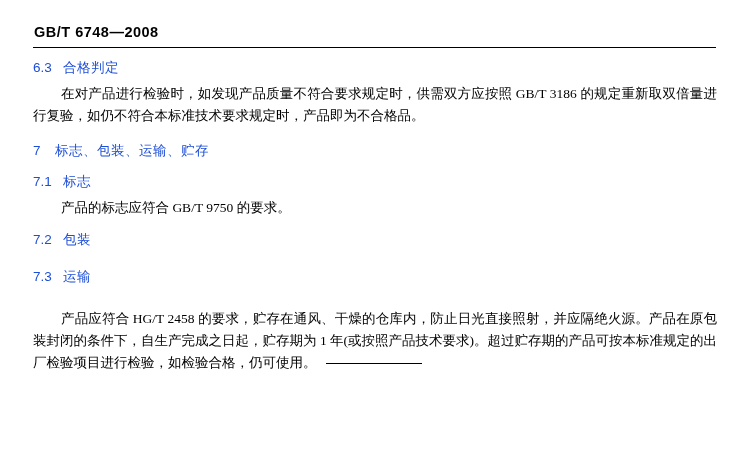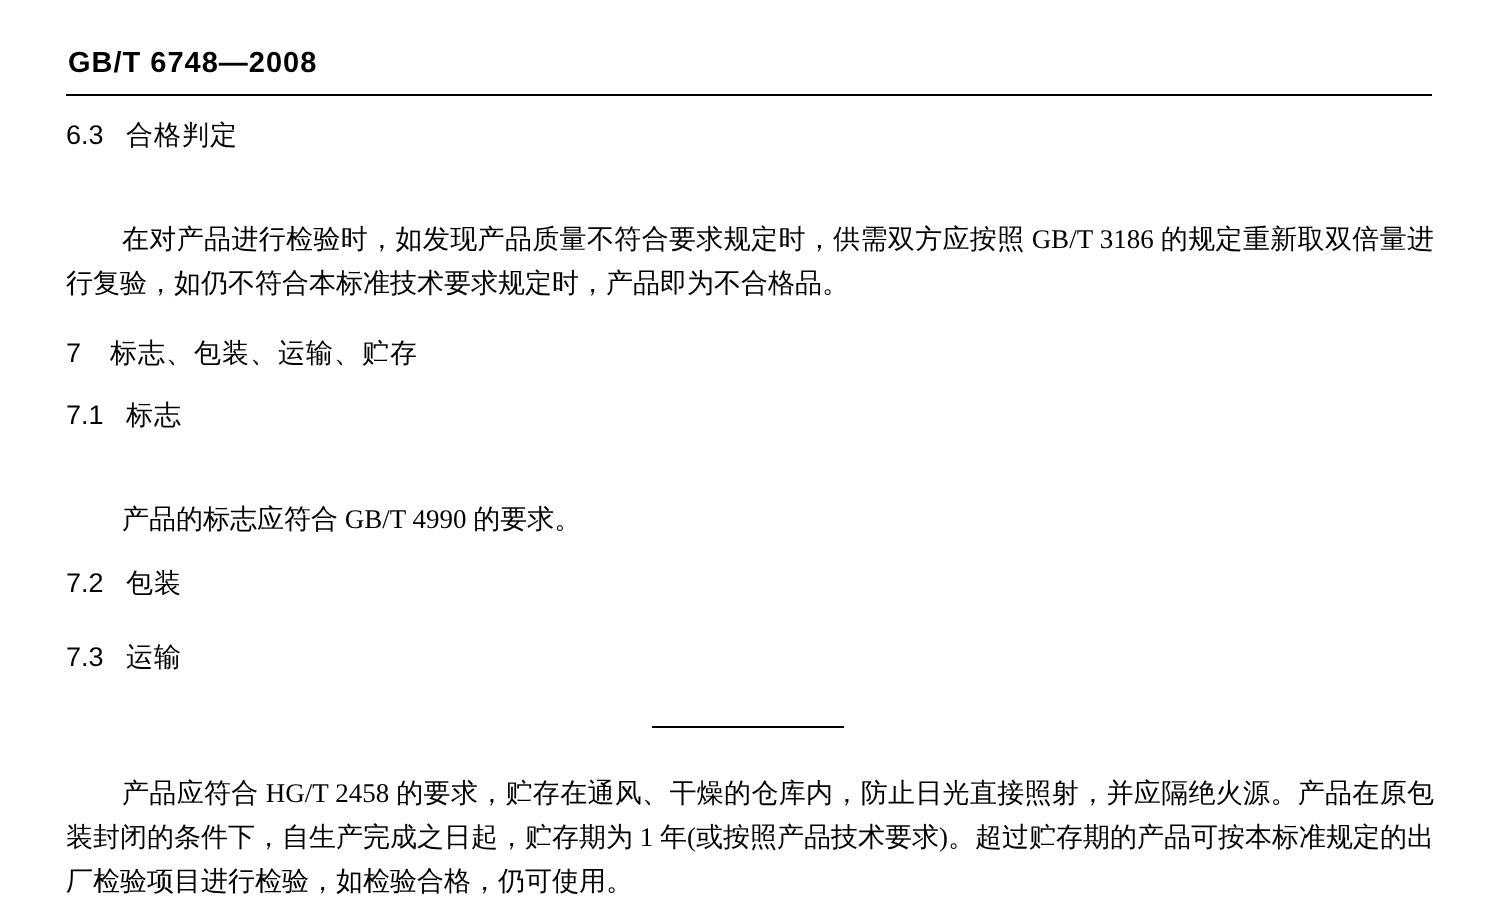--- a/index.html
+++ b/index.html
@@ -46,21 +46,21 @@
     left: 33px;
     width: 684px;
   }
   .sec-head {
     font-family: "Liberation Sans", "DejaVu Sans", sans-serif;
     font-size: 13.5px;
     font-weight: normal;
     margin: 0;
     padding: 0;
     line-height: 1.5;
-    color: #000000;
+    color: #1d4ed8;
   }
   .sec-head .num {
     display: inline-block;
     min-width: 30px;
   }
   .sec-head.major .num {
     min-width: 22px;
   }
   .sec-head .title {
     letter-spacing: 0.5px;
@@ -69,21 +69,20 @@
     font-family: "Liberation Serif", "DejaVu Serif", serif;
     font-size: 13.5px;
     line-height: 1.62;
     margin: 0;
     text-align: justify;
     text-justify: inter-ideograph;
     color: #000;
   }
   .para.indent {
     text-indent: 28px;
-    margin-top: 26px;
   }
   .gap-sm { height: 5px; }
   .gap-md { height: 11px; }
   .gap-lg { height: 14px; }
   .footer-rule {
     position: absolute;
     bottom: 26px;
     left: 50%;
     transform: translateX(-50%);
     width: 96px;
@@ -112,21 +111,21 @@
     <div class="sec-head major">
       <span class="num">7</span><span class="title">标志、包装、运输、贮存</span>
     </div>
 
     <div class="gap-md"></div>
 
     <div class="sec-head">
       <span class="num">7.1</span><span class="title">标志</span>
     </div>
     <div class="gap-sm"></div>
-    <p class="para indent">产品的标志应符合 GB/T 4990 的要求。</p>
+    <p class="para indent">产品的标志应符合 GB/T 9750 的要求。</p>
 
     <div class="gap-md"></div>
 
     <div class="sec-head">
       <span class="num">7.2</span><span class="title">包装</span>
     </div>
     <div class="gap-sm"></div>
 
     <div class="gap-md"></div>
 

